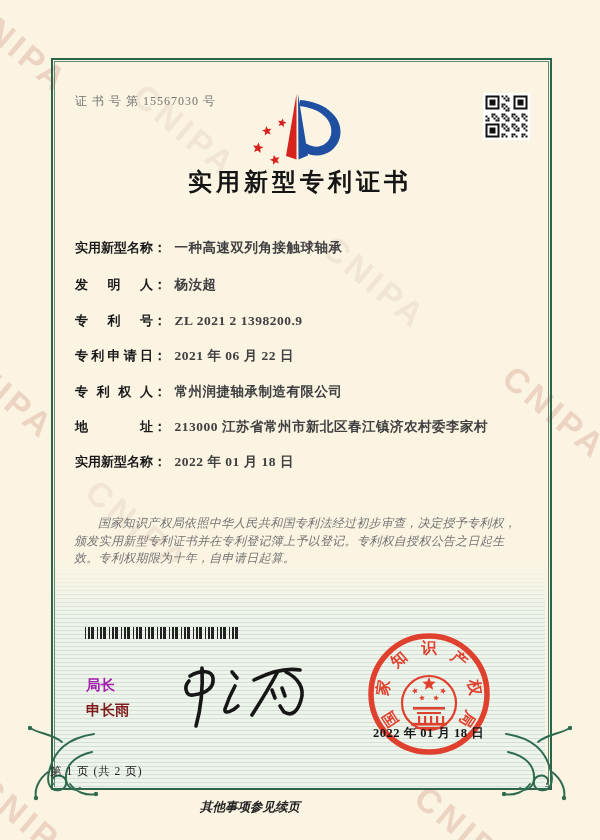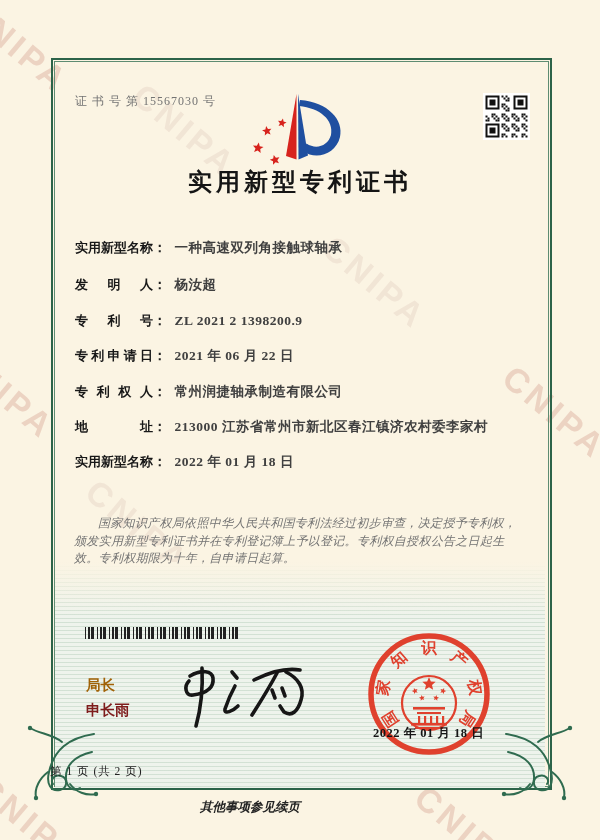--- a/index.html
+++ b/index.html
@@ -55,21 +55,21 @@
   .flabel2{display:inline-block;width:80px;text-align:justify;text-align-last:justify;font-size:13px;}
   
   .bodytext{
     position:absolute;left:74px;top:483px;width:452px;
     font-size:12px;line-height:17.6px;font-style:italic;font-weight:500;
     color:#737373;letter-spacing:0.3px;margin-top:32px;
   }
   .bodytext p{margin:0;text-indent:2em;}
   
   .barcode{position:absolute;left:85px;top:627px;}
-  .signer-title{position:absolute;left:86px;top:676px;font-size:14.5px;font-weight:bold;font-family:"Liberation Sans","DejaVu Sans",sans-serif;color:#a16207;}
+  .signer-title{position:absolute;left:86px;top:676px;font-size:14.5px;font-weight:bold;font-family:"Liberation Sans","DejaVu Sans",sans-serif;color:#a21caf;}
   .signer-name{position:absolute;left:86px;top:701px;font-size:14.5px;font-weight:bold;font-family:"Liberation Sans","DejaVu Sans",sans-serif;color:#7f1d1d;}
   .signature{position:absolute;left:180px;top:662px;}
   .seal{position:absolute;left:366px;top:631px;}
   .seal-date{position:absolute;left:373px;top:725px;font-size:12.5px;font-weight:bold;letter-spacing:0.5px;color:#161616;}
   .page-info{position:absolute;left:50px;top:764px;width:400px;text-align:left;font-size:11.5px;letter-spacing:1px;color:#222;}
   .continuation{position:absolute;left:50px;top:799px;width:400px;text-align:center;font-size:12.5px;font-style:italic;font-weight:600;color:#242424;}
   .flourish{position:absolute;pointer-events:none;}
 </style>
 </head>
 <body>

